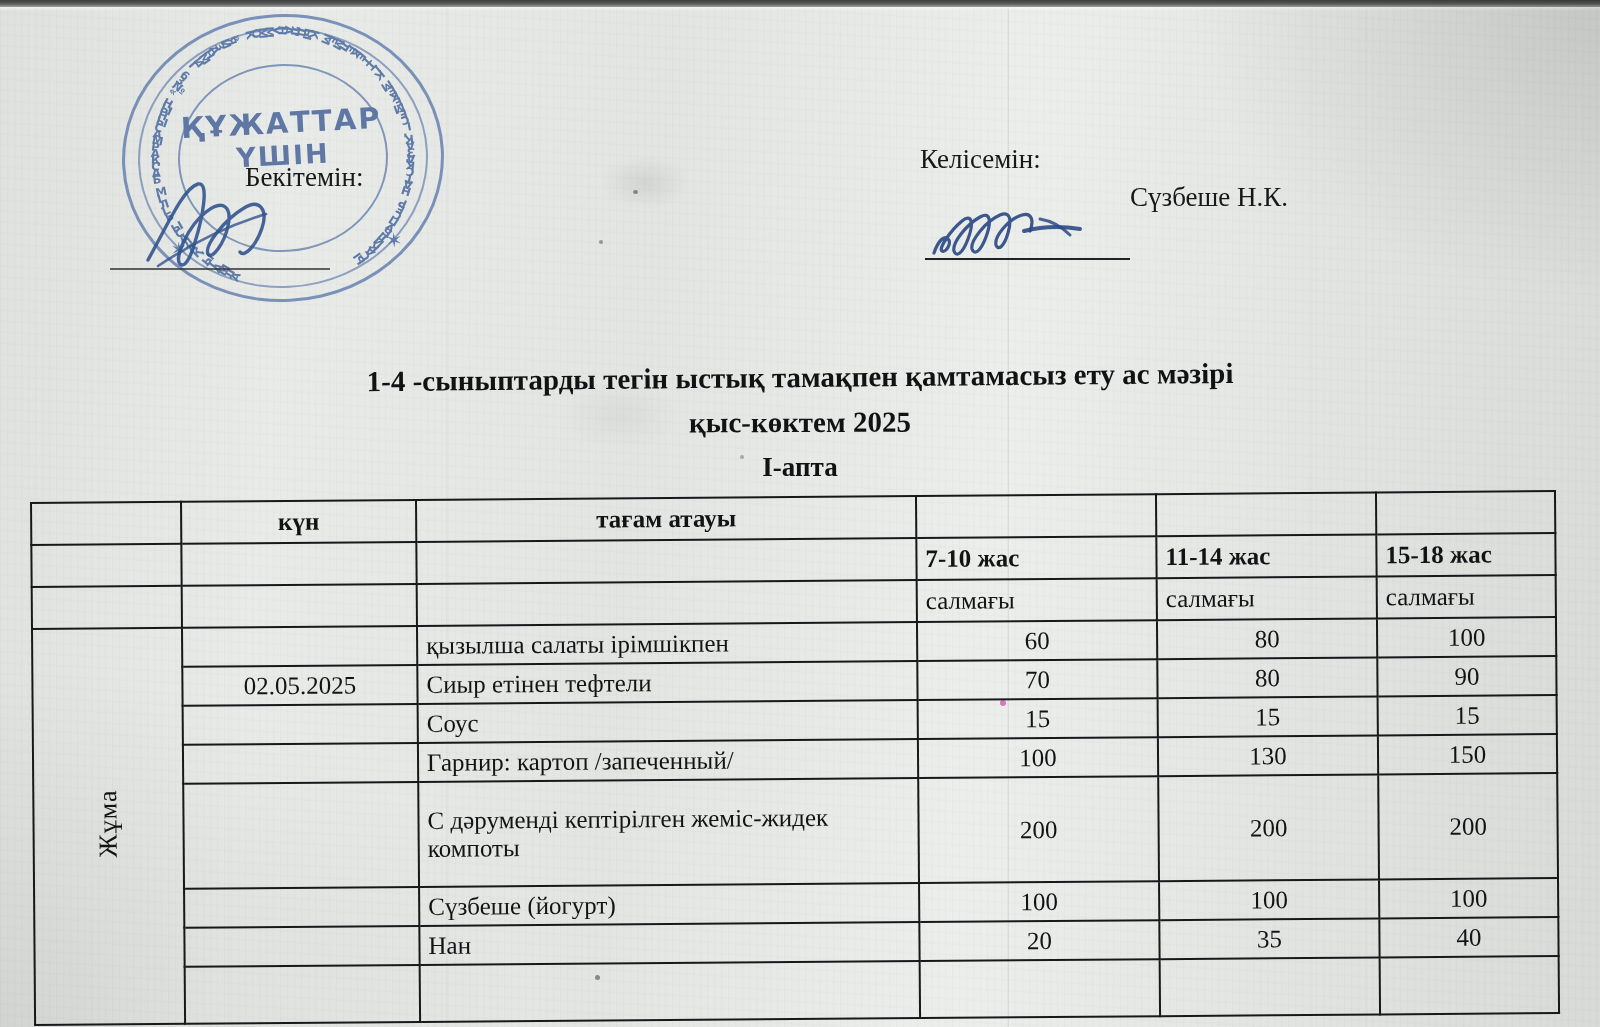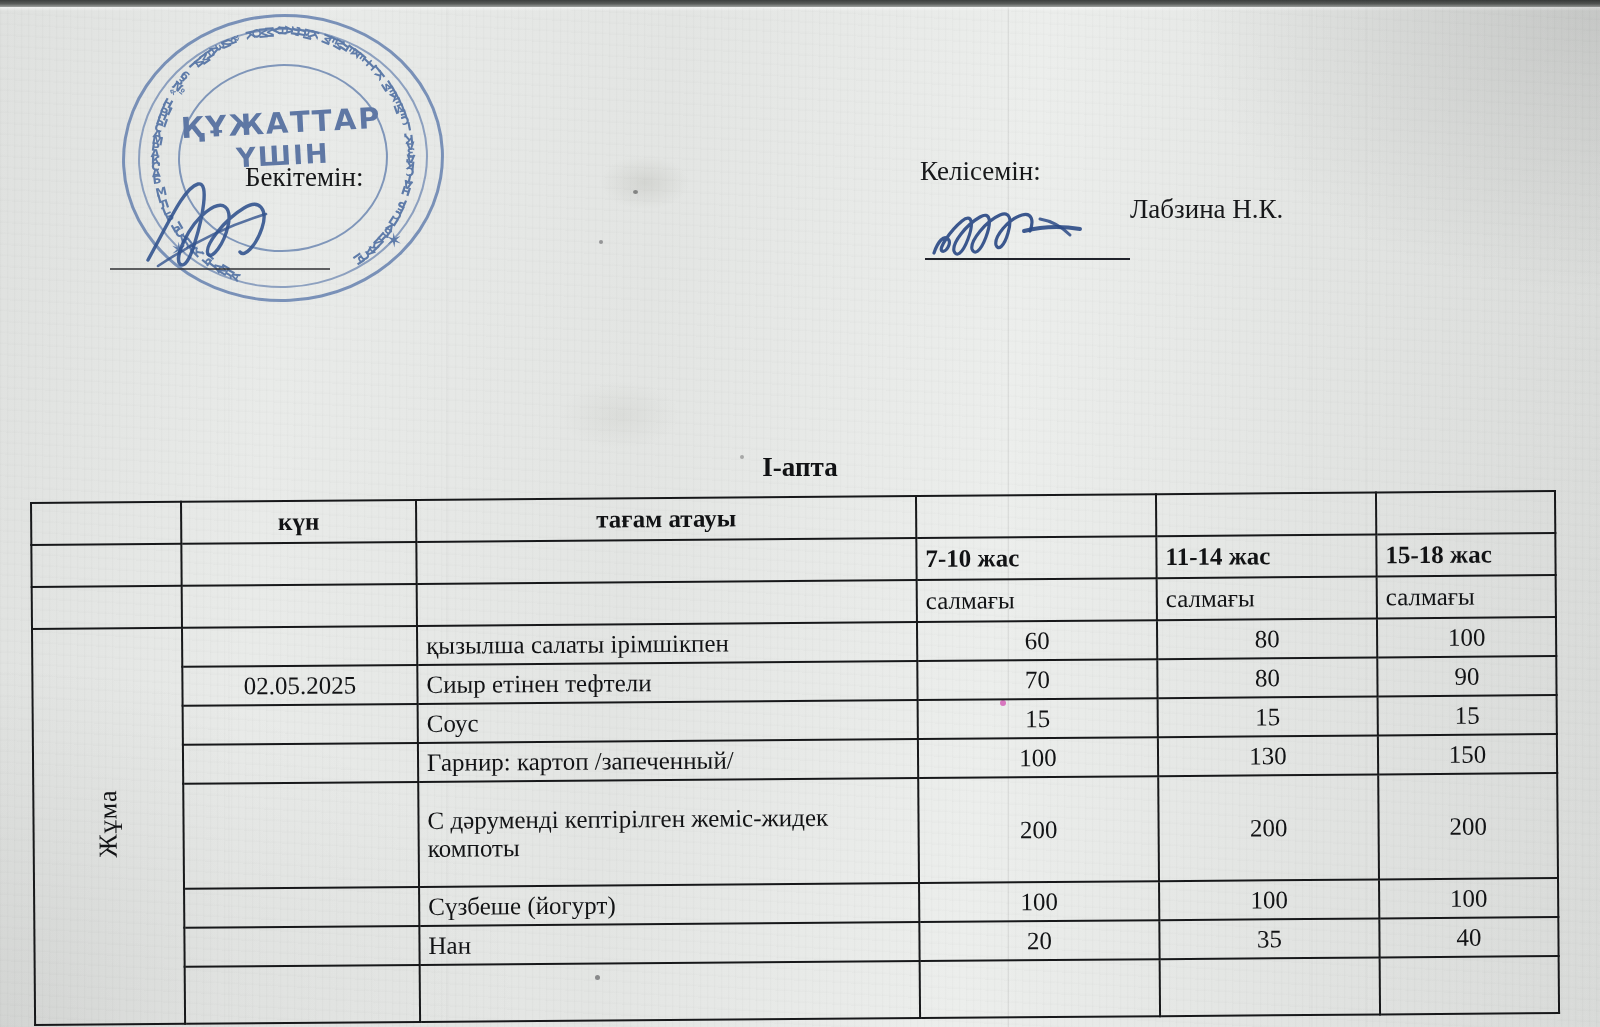--- a/index.html
+++ b/index.html
@@ -145,21 +145,21 @@
   .hdr {
     position: absolute;
     color: #17181a;
     font-size: 27px;
     line-height: 38px;
     white-space: nowrap;
   }
   .hdr-left { left: 245px; top: 158px; }
   .hdr-left .l2 { margin-left: -80px; }
   .hdr-left .l3 { margin-left: 15px; }
-  .hdr-right { left: 920px; top: 152px; }
+  .hdr-right { left: 920px; top: 140px; }
   .hdr-right .l3 { margin-left: 210px; }
 
   .sig-line-labzina {
     position: absolute;
     left: 925px; top: 258px;
     width: 205px; height: 0;
     border-top: 2px solid #20222a;
   }
   .sig-labzina {
     position: absolute;
@@ -400,34 +400,38 @@
     <path d="M18,98 C48,78 86,58 126,46" fill="none" stroke="#33548f" stroke-width="2.6" stroke-linecap="round" opacity=".8"></path>
   </svg>
   <div class="sig-line-director"></div>
 
   <div class="hdr hdr-left">
     <div class="l1">Бекітемін:</div>
   </div>
 
   <div class="hdr hdr-right">
     <div class="l1">Келісемін:</div>
-    <div class="l3">Лабзина Н.К.</div>
+    <div class="l3">Сүзбеше Н.К.</div>
   </div>
 
   <svg class="sig-labzina" viewBox="0 0 210 60">
     <path d="M6,48 C10,36 16,30 20,34 C24,38 18,48 14,46
              C10,44 22,26 34,16 C44,8 46,18 40,34 C34,50 28,52 26,46
              C24,38 38,20 52,12 C62,6 64,16 58,32 C52,48 46,50 44,44
              C42,36 58,16 72,10 C82,6 84,14 80,28 C76,42 70,46 68,40
              C66,32 80,14 94,10 C104,7 106,16 102,26" fill="none" stroke="#2b4a86" stroke-width="3.2" stroke-linecap="round" opacity=".92"></path>
     <path d="M96,26 C112,22 128,20 152,24" fill="none" stroke="#2b4a86" stroke-width="4" stroke-linecap="round" opacity=".9"></path>
     <path d="M112,14 C124,16 134,22 142,30" fill="none" stroke="#2b4a86" stroke-width="3" stroke-linecap="round" opacity=".85"></path>
   </svg>
   <div class="sig-line-labzina"></div>
 
+  <div class="title-main">
+    <span class="t1">1-4 -сыныптарды тегін ыстық тамақпен қамтамасыз ету ас мәзірі</span>
+    <span class="t2">қыс-көктем  2025</span>
+  </div>
   <div class="title-week">I-апта</div>
 
   <div class="tbl-wrap">
     <table class="menu">
       <colgroup>
         <col class="c-day">
           <col class="c-date">
           <col class="c-dish">
         <col class="c-a1">
           <col class="c-a2">

